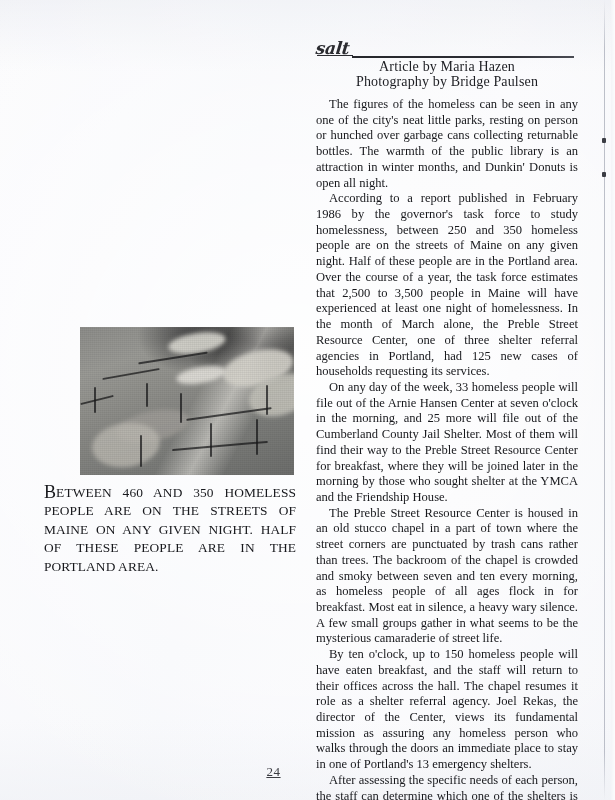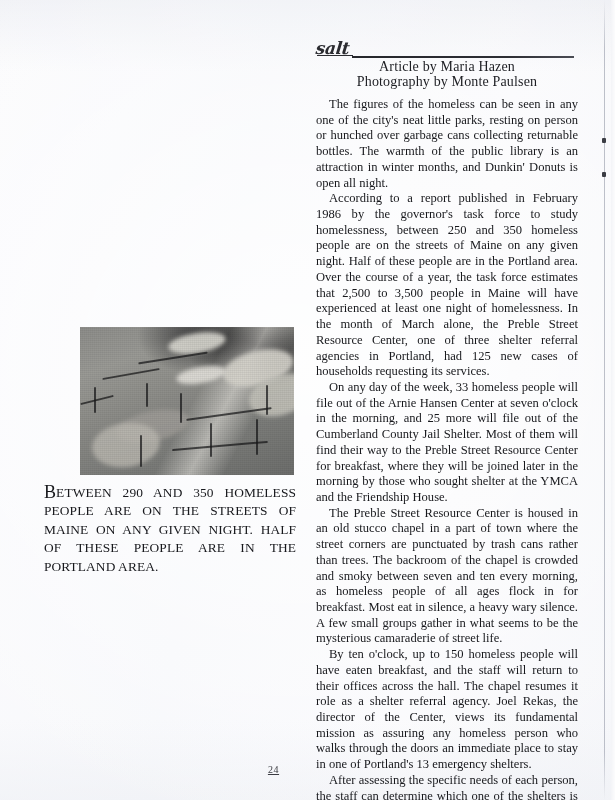--- a/index.html
+++ b/index.html
@@ -213,21 +213,21 @@
   .body-col p:first-child { text-indent: 13px; }
 
   
   .folio {
     position: absolute;
     left: 0;
     top: 764px;
     width: 547px;
     text-align: center;
     font-family: "Liberation Serif", serif;
-    font-size: 10px;
+    font-size: 13px;
     letter-spacing: 0.6px;
     color: #3a3b41;
     text-decoration: underline;
   }
 </style>
 </head>
 <body>
 
 <div class="page">
 
@@ -237,21 +237,21 @@
   <div class="speck speck-b"></div>
 
   <div class="masthead">
     <span class="salt-logo">salt</span>
     <span class="salt-underline"></span>
     <span class="salt-rule"></span>
   </div>
 
   <div class="byline">
     <div>Article by Maria Hazen</div>
-    <div>Photography by Monte Paulsen</div>
+    <div>Photography by Bridge Paulsen</div>
   </div>
 
   <div class="photo-frame">
     <div class="photo-inner">
       <div class="blob b1"></div>
       <div class="blob b2"></div>
       <div class="blob b3"></div>
       <div class="blob b4"></div>
       <div class="blob b5"></div>
       <div class="blob b6"></div>
@@ -265,21 +265,21 @@
       <div class="bar r8"></div>
       <div class="bar r9"></div>
       <div class="bar r10"></div>
       <div class="bar r11"></div>
       <div class="bar r12"></div>
     </div>
     <div class="photo-grain"></div>
   </div>
 
   <div class="caption">
-    <span class="dropcap">B</span><span>ETWEEN 290 AND 350 HOMELESS PEOPLE ARE ON THE STREETS OF MAINE ON ANY GIVEN NIGHT. HALF OF THESE PEOPLE ARE IN THE PORTLAND AREA.</span>
+    <span class="dropcap">B</span><span>ETWEEN 460 AND 350 HOMELESS PEOPLE ARE ON THE STREETS OF MAINE ON ANY GIVEN NIGHT. HALF OF THESE PEOPLE ARE IN THE PORTLAND AREA.</span>
   </div>
 
   <div class="body-col">
     <p>The figures of the homeless can be seen in any one of the city's neat little parks, resting on person or hunched over garbage cans collecting returnable bottles. The warmth of the public library is an attraction in winter months, and Dunkin' Donuts is open all night.</p>
     <p>According to a report published in February 1986 by the governor's task force to study homelessness, between 250 and 350 homeless people are on the streets of Maine on any given night. Half of these people are in the Portland area. Over the course of a year, the task force estimates that 2,500 to 3,500 people in Maine will have experienced at least one night of homelessness. In the month of March alone, the Preble Street Resource Center, one of three shelter referral agencies in Portland, had 125 new cases of households requesting its services.</p>
     <p>On any day of the week, 33 homeless people will file out of the Arnie Hansen Center at seven o'clock in the morning, and 25 more will file out of the Cumberland County Jail Shelter. Most of them will find their way to the Preble Street Resource Center for breakfast, where they will be joined later in the morning by those who sought shelter at the YMCA and the Friendship House.</p>
     <p>The Preble Street Resource Center is housed in an old stucco chapel in a part of town where the street corners are punctuated by trash cans rather than trees. The backroom of the chapel is crowded and smoky between seven and ten every morning, as homeless people of all ages flock in for breakfast. Most eat in silence, a heavy wary silence. A few small groups gather in what seems to be the mysterious camaraderie of street life.</p>
     <p>By ten o'clock, up to 150 homeless people will have eaten breakfast, and the staff will return to their offices across the hall. The chapel resumes it role as a shelter referral agency. Joel Rekas, the director of the Center, views its fundamental mission as assuring any homeless person who walks through the doors an immediate place to stay in one of Portland's 13 emergency shelters.</p>
     <p>After assessing the specific needs of each person, the staff can determine which one of the shelters is appropriate. The Arnie Hansen Center, for example, is the only shelter designed for alcoholics and drug abusers, offering a detox program, AA meetings and counseling. Eight of the 13 shelters in Portland will not house active drinkers or drug abusers at all. The Bridge Pro-</p>
   </div>

